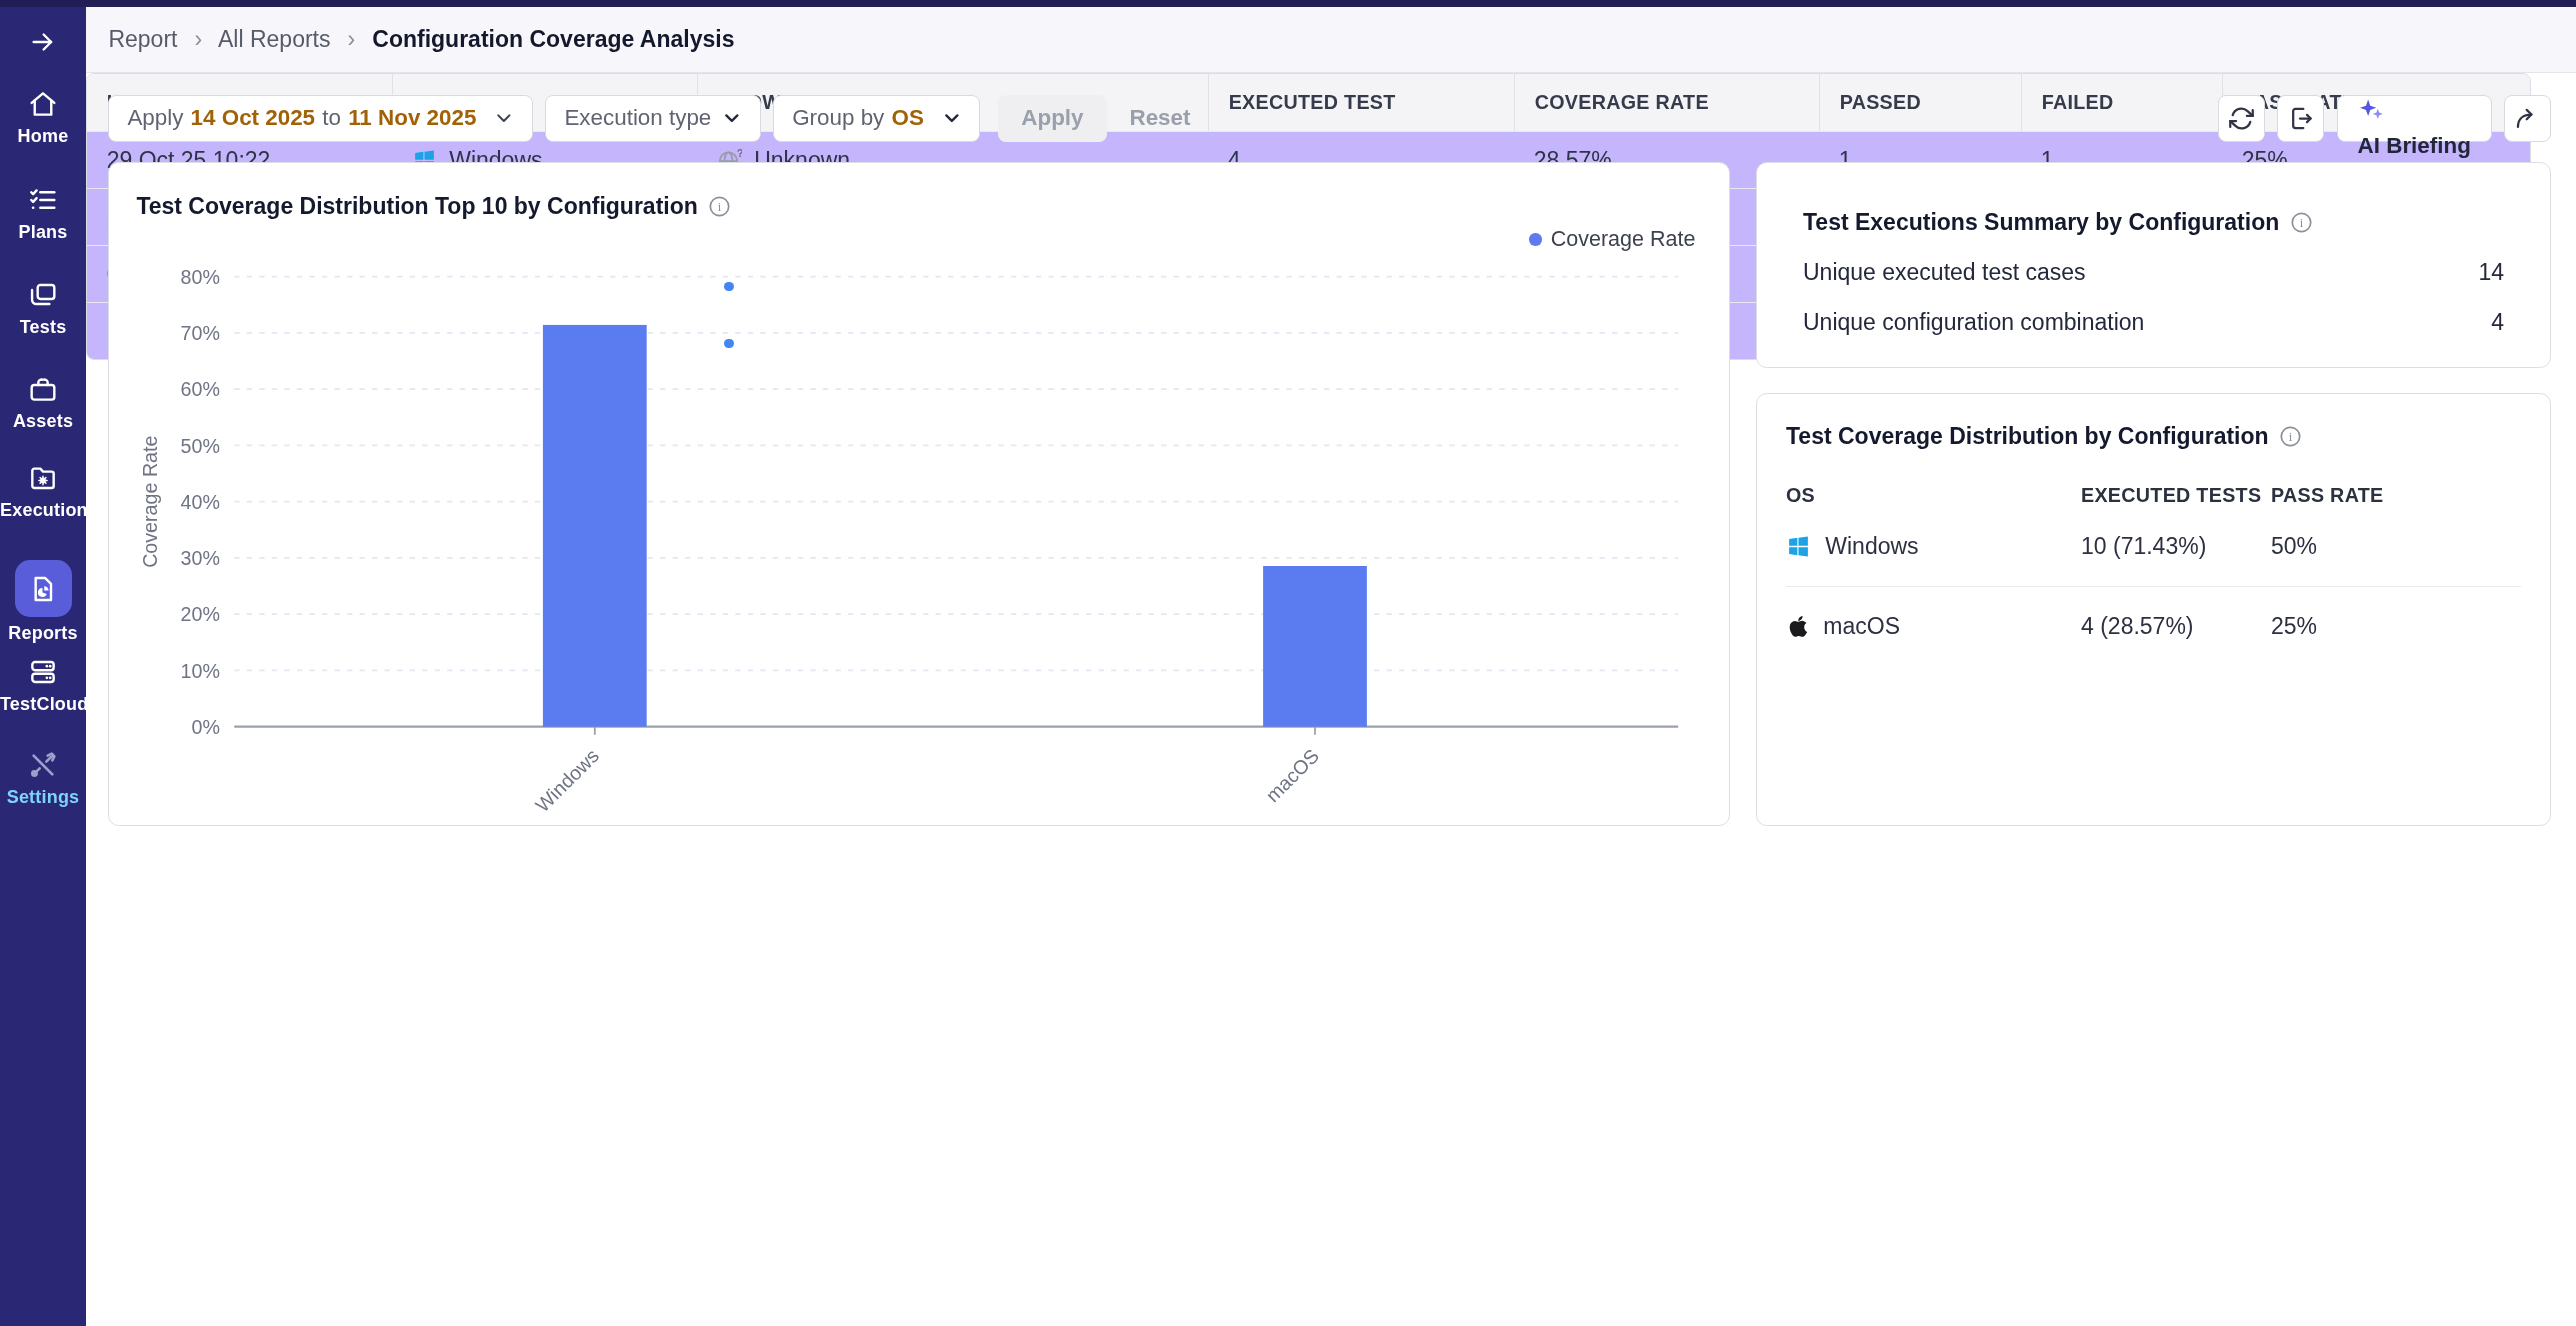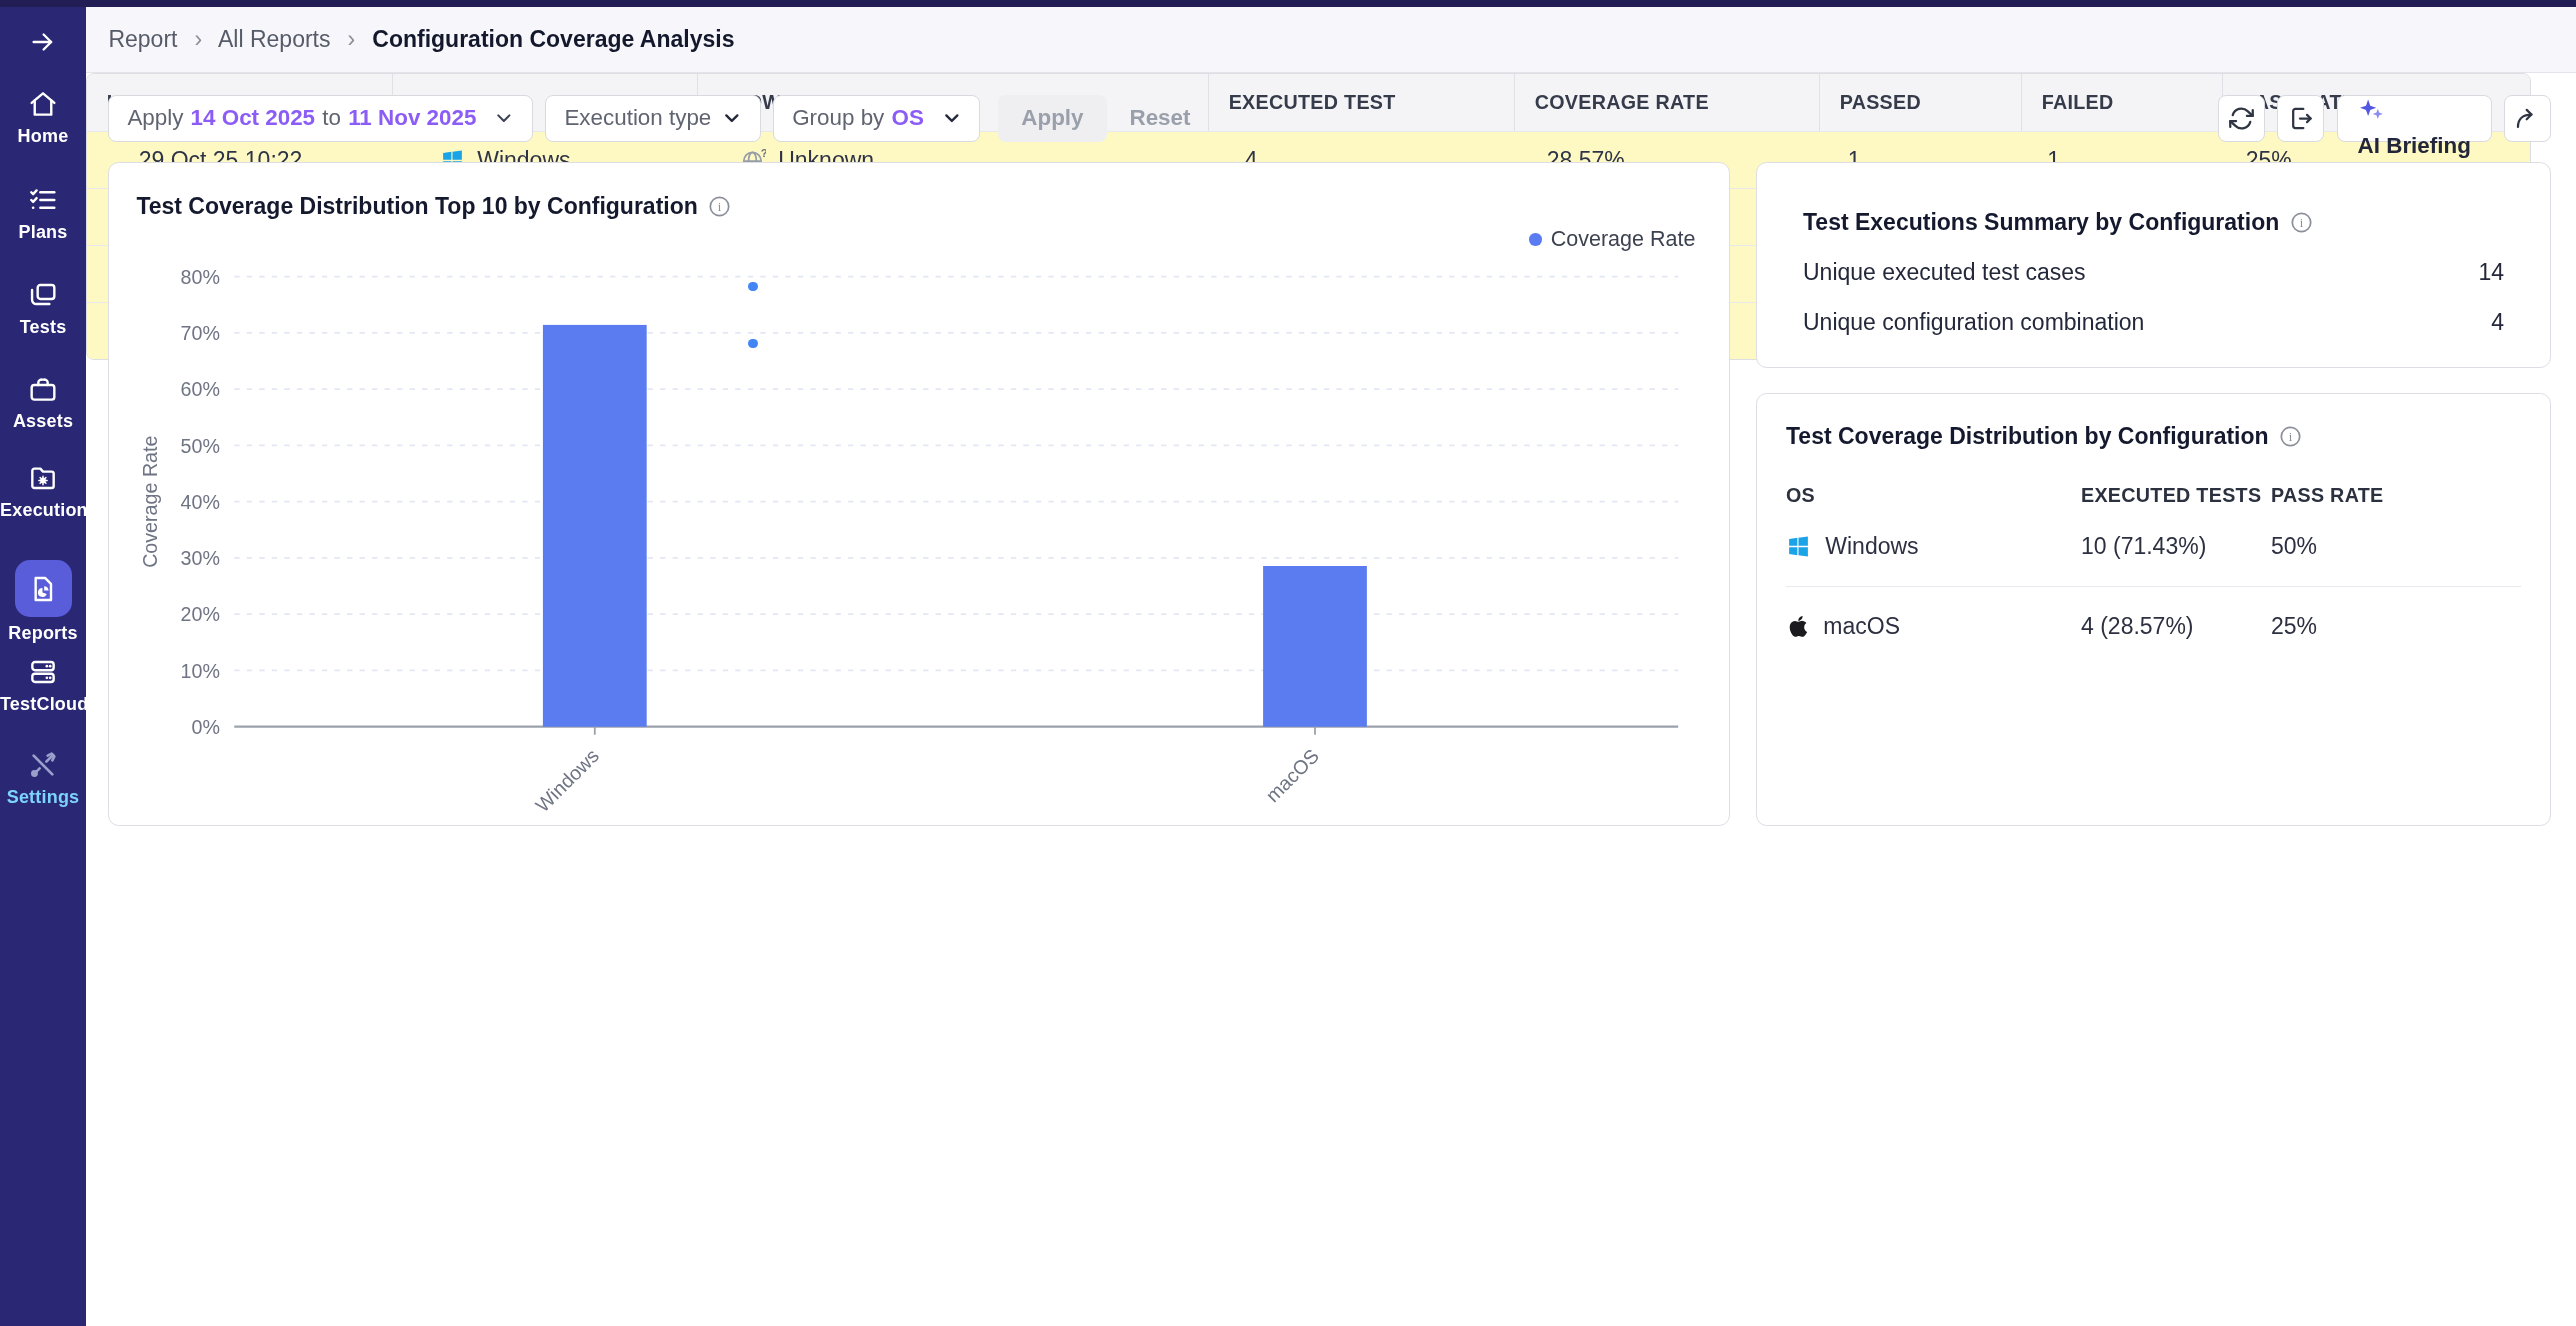--- a/index.html
+++ b/index.html
@@ -32,21 +32,21 @@
   .crumb .current { font-weight:700; color:#14182c; }
 
   
   .main { position:absolute; left:86px; top:73px; width:2490px; height:1253px; background:#fff; }
 
   
   .filters { position:absolute; left:22.4px; top:21.5px; height:47px; display:flex; align-items:center; }
   .chip { height:47px; border:0.9px solid #d9dadf; border-radius:8px; background:#fff;
     display:inline-flex; align-items:center; padding:0 18px; font-size:22.4px; color:#5f6470;
     margin-right:12.5px; cursor:pointer; white-space:nowrap; }
-  .chip b { color:#8b5cf6; font-weight:700; margin:0 7.2px; }
+  .chip b { color:#a16207; font-weight:700; margin:0 7.2px; }
   .chip .chev { margin-left:10.7px; display:inline-flex; }
   .btn-apply { height:47px; border:none; border-radius:8px; background:#efeff2; color:#9aa0ab;
     font-size:22.4px; font-weight:600; padding:0 23px; margin-left:5.4px; cursor:default; font-family:inherit; }
   .btn-reset { height:47px; border:none; background:transparent; color:#9aa0ab; font-size:22.4px;
     font-weight:600; padding:0 23px; cursor:default; font-family:inherit; }
 
   .actions { position:absolute; right:25px; top:21.5px; height:47px; display:flex; align-items:center; gap:12.5px; }
   .icon-btn { width:47px; height:47px; border:0.9px solid #d9dadf; border-radius:8px; background:#fff;
     display:flex; align-items:center; justify-content:center; cursor:pointer; }
   .ai-btn { height:47px; border:0.9px solid #d9dadf; border-radius:8px; background:#fff;
@@ -74,21 +74,21 @@
   .cov-row { margin-top:0; font-size:23px; color:#2c3040; height:79px; }
   .cov-row .os-cell { display:flex; align-items:center; gap:14.3px; }
   .cov-div { border-top:0.9px solid #e8e9ee; }
 
   
   .table-card { left:22.4px; top:777px; width:2445px; border:0.9px solid #dcdee4; border-radius:8px; overflow:hidden; background:#fff; }
   .trow { display:flex; width:2443px; }
   .thead { background:#f4f4f6; height:57px; }
   .thead .cell { font-size:19.7px; font-weight:700; color:#353b4a; letter-spacing:0.3px; }
   .thead .cell + .cell { border-left:0.9px solid #dfe1e6; }
-  .tbody-row { height:57px; border-top:0.9px solid #e8e9ee; background:#fef9c3;padding-left:32px; }
+  .tbody-row { height:57px; border-top:0.9px solid #e8e9ee; background:#c4b5fd; }
   .cell { display:flex; align-items:center; padding-left:19.7px; font-size:23px; color:#2e3347; }
   .c0{width:305px} .c1{width:305px} .c2{width:511px} .c3{width:306px}
   .c4{width:305px} .c5{width:202px} .c6{width:201px} .c7{width:308px}
   .with-ic { gap:12.5px; }
 
   
   .i-info { display:inline-flex; cursor:pointer; }
   .chrome-ic { width:25px; height:25px; border-radius:50%; position:relative; flex:0 0 auto;
     background:conic-gradient(from 60deg, #fbbc05 0 120deg, #34a853 120deg 240deg, #ea4335 240deg 360deg); }
   .chrome-ic::before { content:""; position:absolute; left:5.4px; top:5.4px; width:14.3px; height:14.3px;

